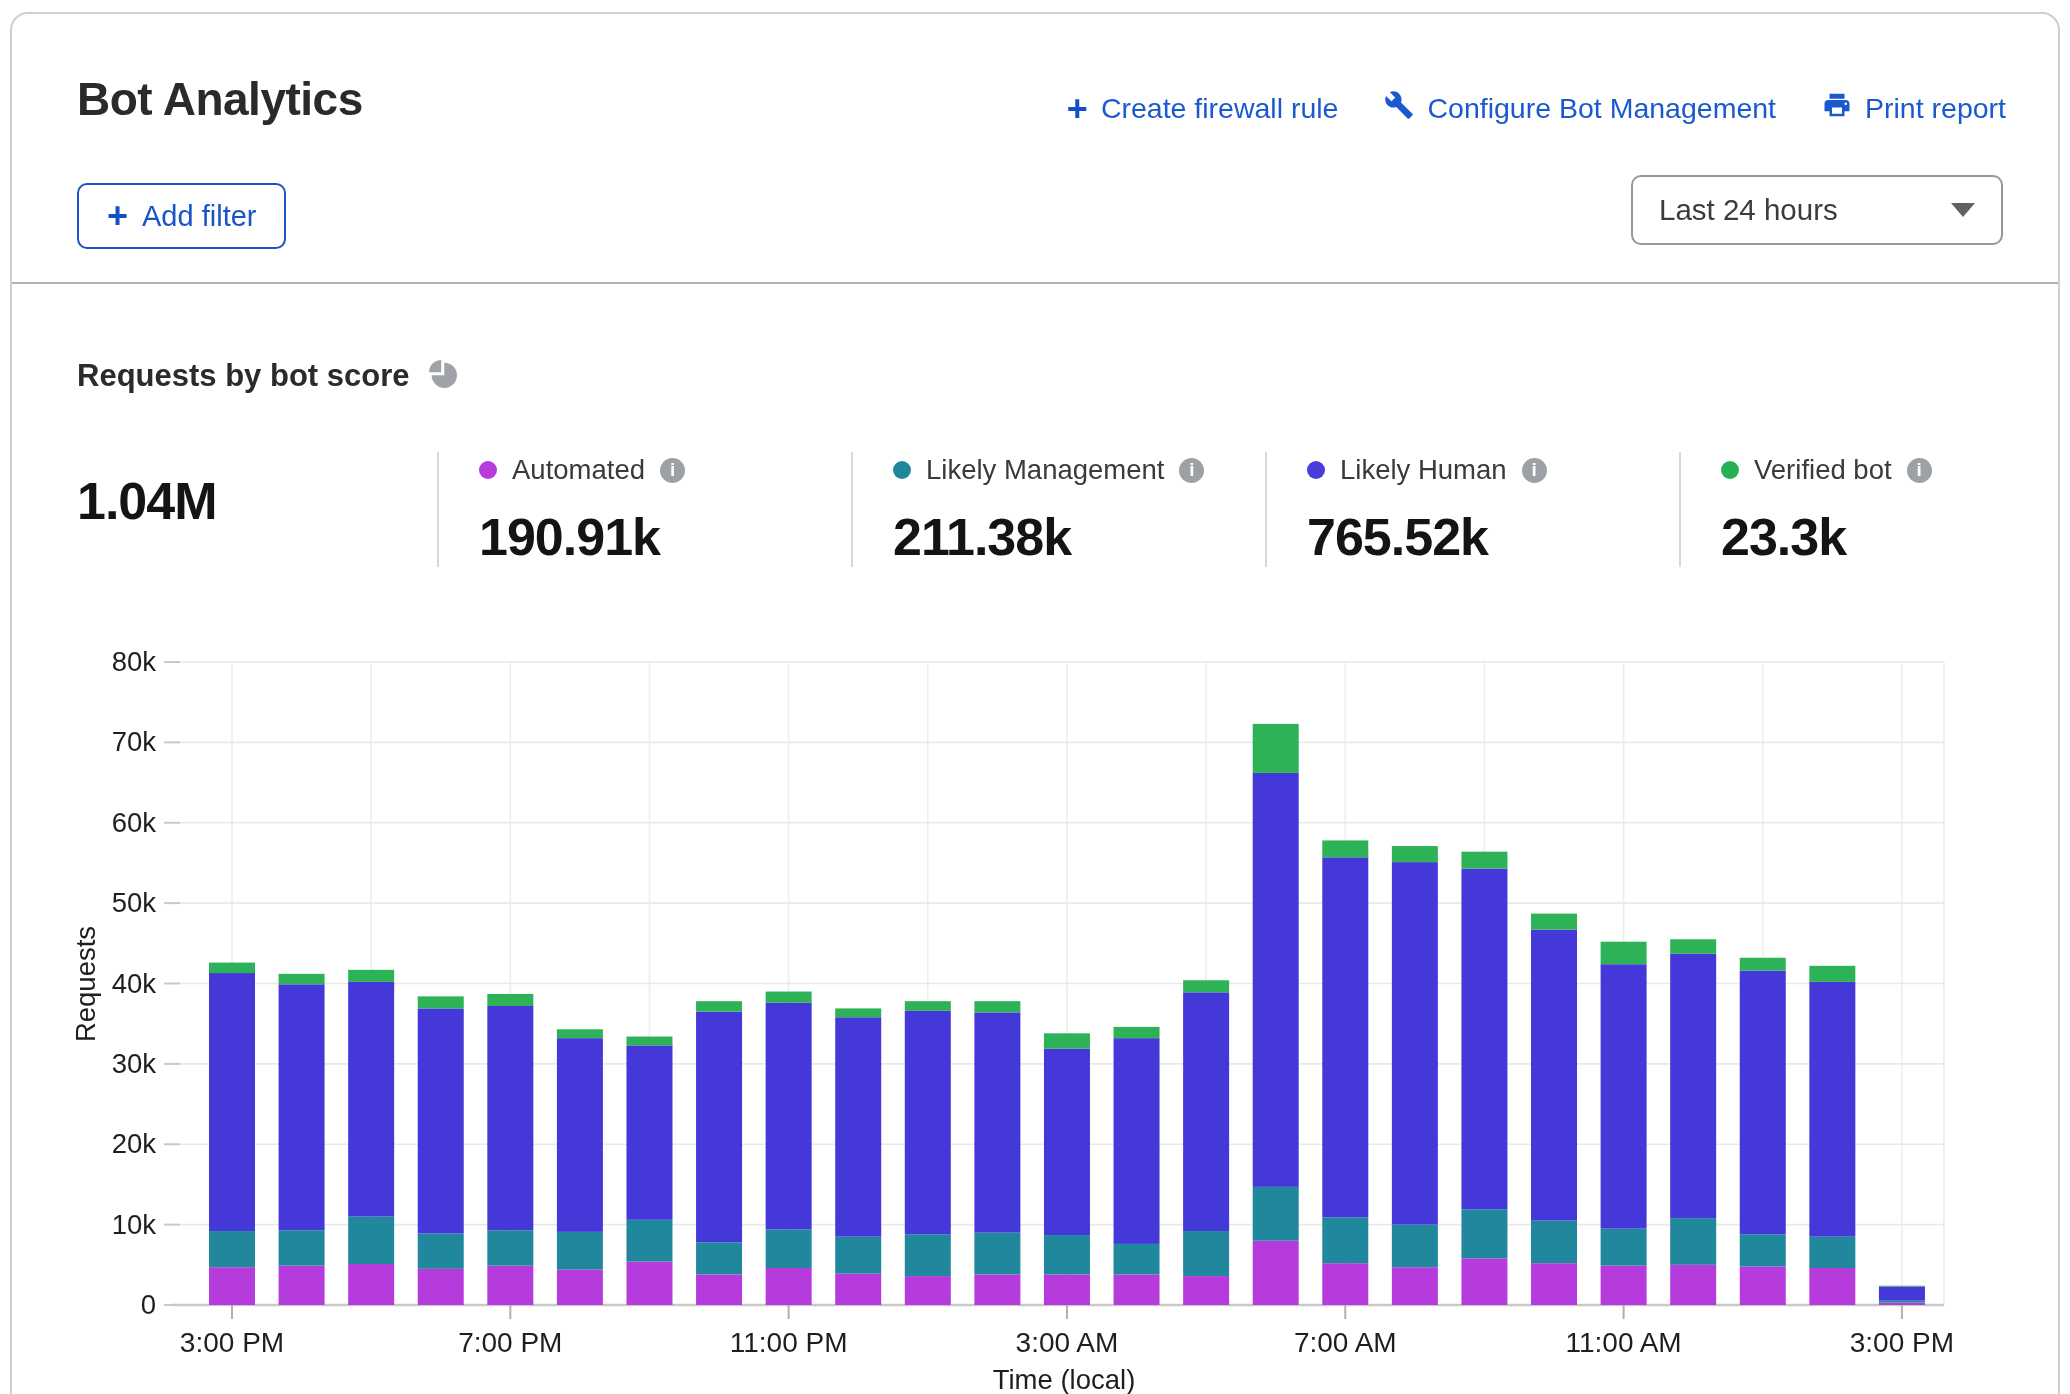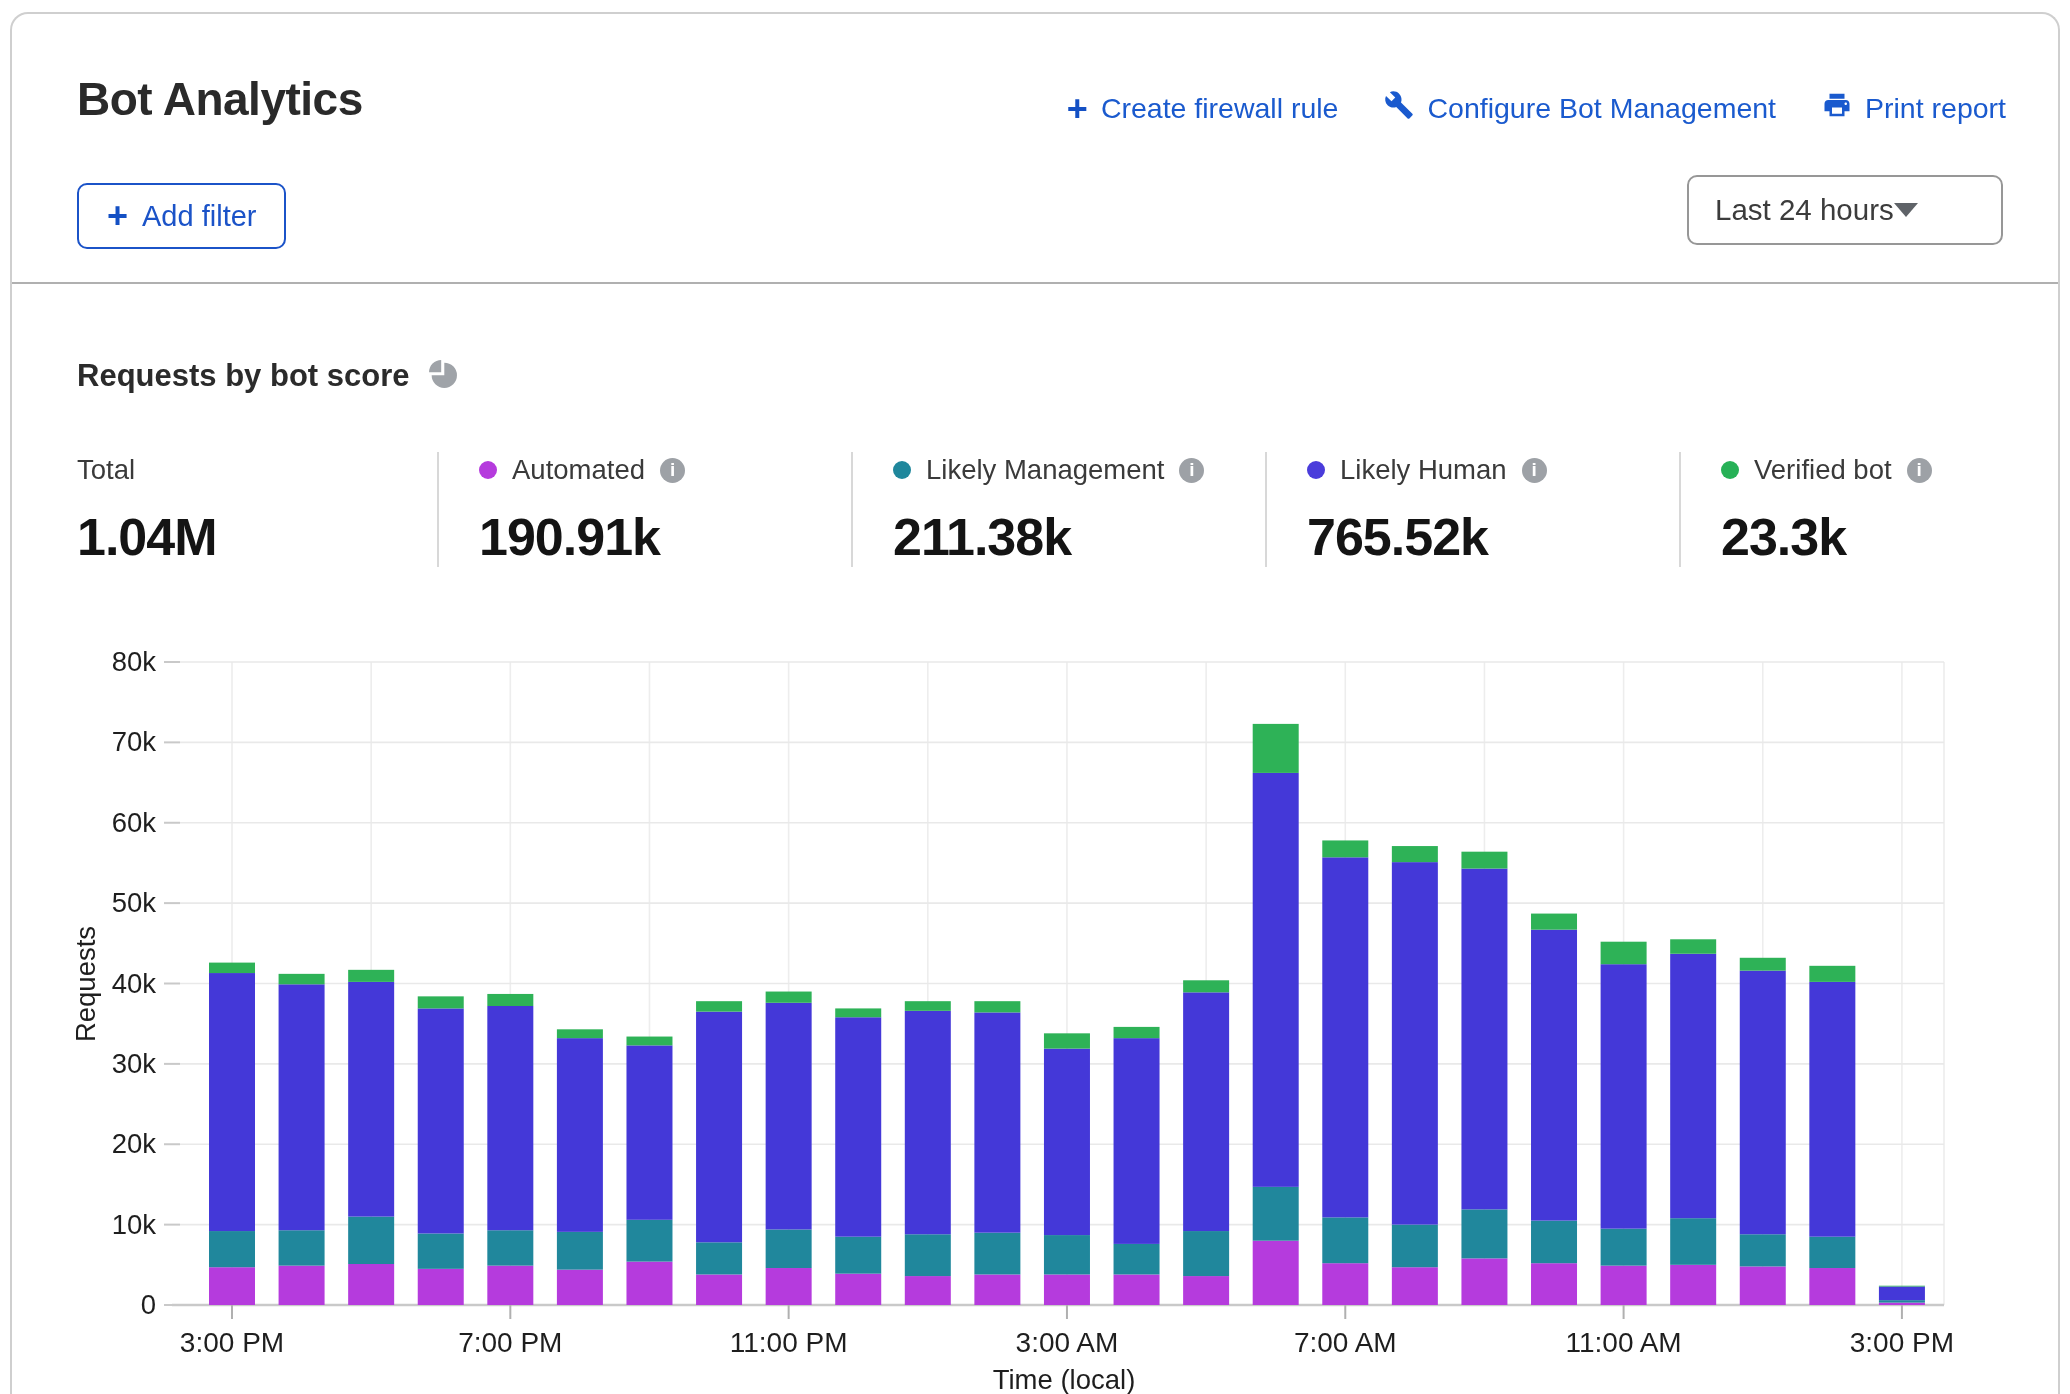--- a/index.html
+++ b/index.html
@@ -17,23 +17,23 @@
   .actions{position:absolute;right:52px;top:76px;display:flex;align-items:center;gap:46px;}
   .action{display:flex;align-items:center;gap:13px;color:#1a5ace;font-size:28.5px;cursor:pointer;white-space:nowrap;}
   .action svg{fill:#1a5ace;}
   .plus-glyph{font-size:36px;font-weight:700;line-height:1;color:#1450c4;}
   .add-filter{
     position:absolute;left:65px;top:169px;height:62px;display:flex;align-items:center;gap:14px;
     padding:0 28px;border:2.5px solid #1b53c8;border-radius:10px;background:#fff;
     color:#1b53c8;font-size:29px;cursor:pointer;
   }
   .select{
-    position:absolute;right:55px;top:161px;width:316px;height:70px;box-sizing:border-box;
+    position:absolute;right:55px;top:161px;width:372px;height:70px;box-sizing:border-box;
     border:2px solid #979797;border-radius:10px;background:#fff;display:flex;align-items:center;
-    padding:0 26px;font-size:29.5px;color:#3c3c3c;cursor:pointer;
+    justify-content:space-between;padding:0 26px;font-size:29.5px;color:#3c3c3c;cursor:pointer;
   }
   .caret{width:0;height:0;border-left:12px solid transparent;border-right:12px solid transparent;border-top:14px solid #5f6368;}
   .section-title{position:absolute;left:65px;top:344px;display:flex;align-items:flex-start;gap:18px;font-size:31px;font-weight:700;color:#2b2b2b;}
   .stats{position:absolute;left:65px;top:438px;display:flex;}
   .stat{width:414px;box-sizing:border-box;}
   .stat.first{width:360px;}
   .stat.bordered{border-left:2px solid #d8d8d8;padding-left:40px;}
   .stat-label-row{display:flex;align-items:center;gap:15px;font-size:27.5px;color:#3a3a3a;height:36px;}
   .stat-dot{width:18px;height:18px;border-radius:50%;flex:0 0 auto;}
   .info{
@@ -251,23 +251,20 @@
     <span>
       <svg width="31" height="31" viewBox="0 0 24 24" fill="#9fa3a8">
         <path d="M13.4 13.4 L13.4 3.6 A9.8 9.8 0 1 1 3.6 13.4 Z"></path>
         <path d="M11 11 L11 1.6 A9.4 9.4 0 0 0 1.6 11 Z"></path>
       </svg>
     </span>
   </div>
 
   <div class="stats">
     <div class="stat first">
-      <div class="stat-label-row">
-        <span>Total</span>
-      </div>
       <div class="stat-value">1.04M</div>
     </div>
 
     <div class="stat bordered">
       <div class="stat-label-row">
         <span class="stat-dot" style="background: rgb(181, 59, 221);"></span>
         <span>Automated</span>
         <span class="info">i</span>
       </div>
       <div class="stat-value">190.91k</div>

